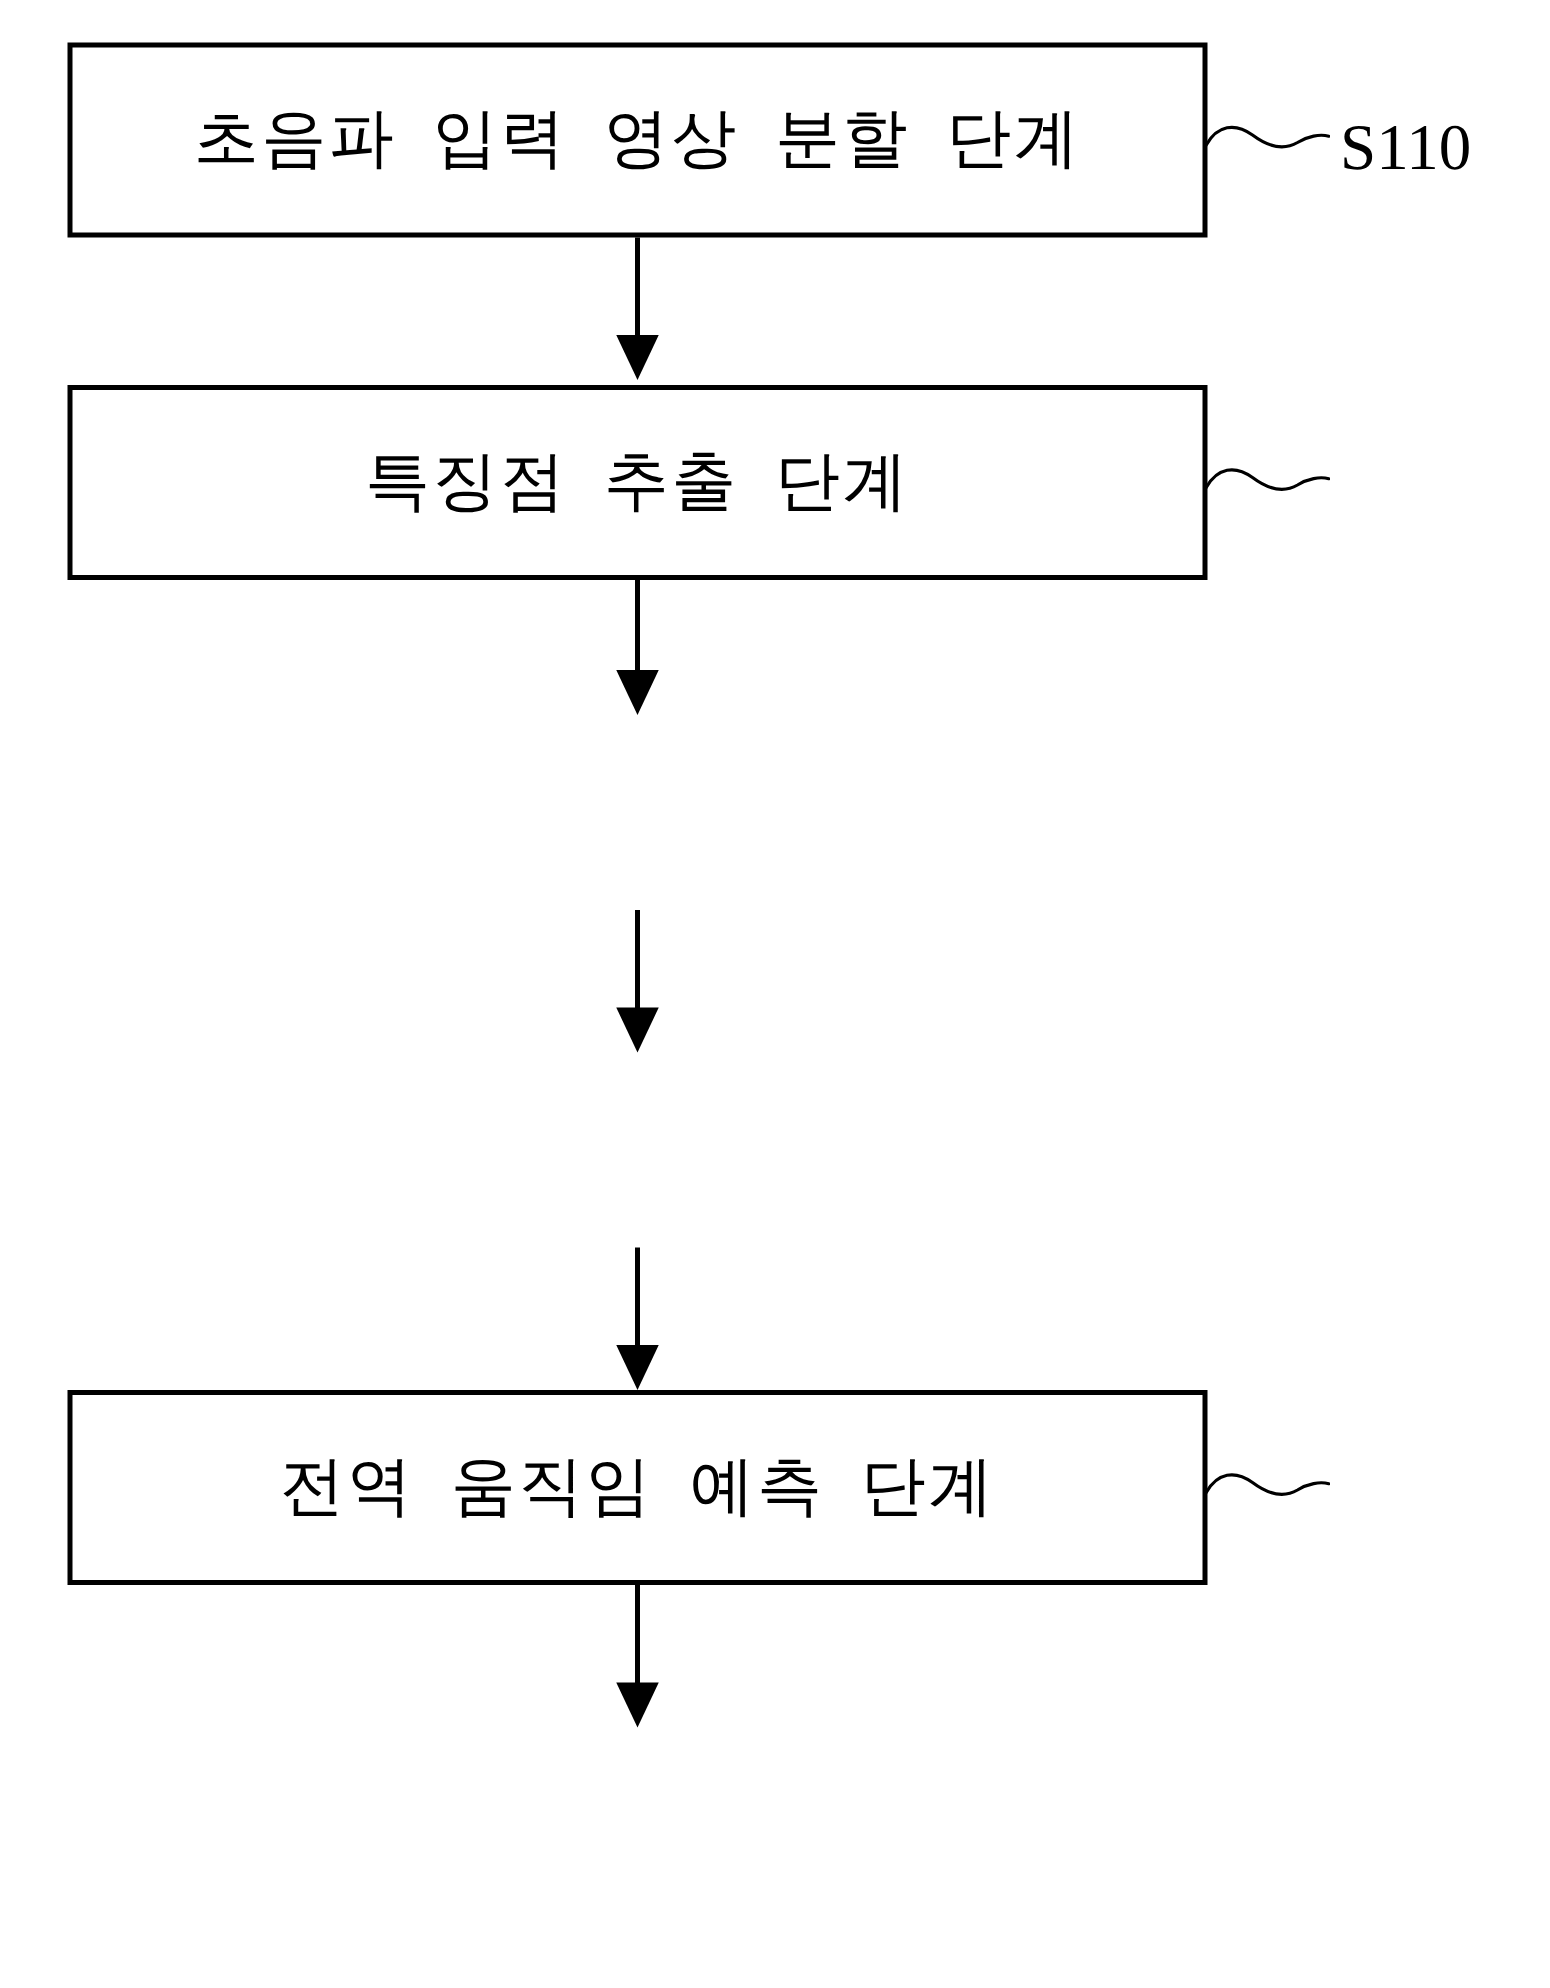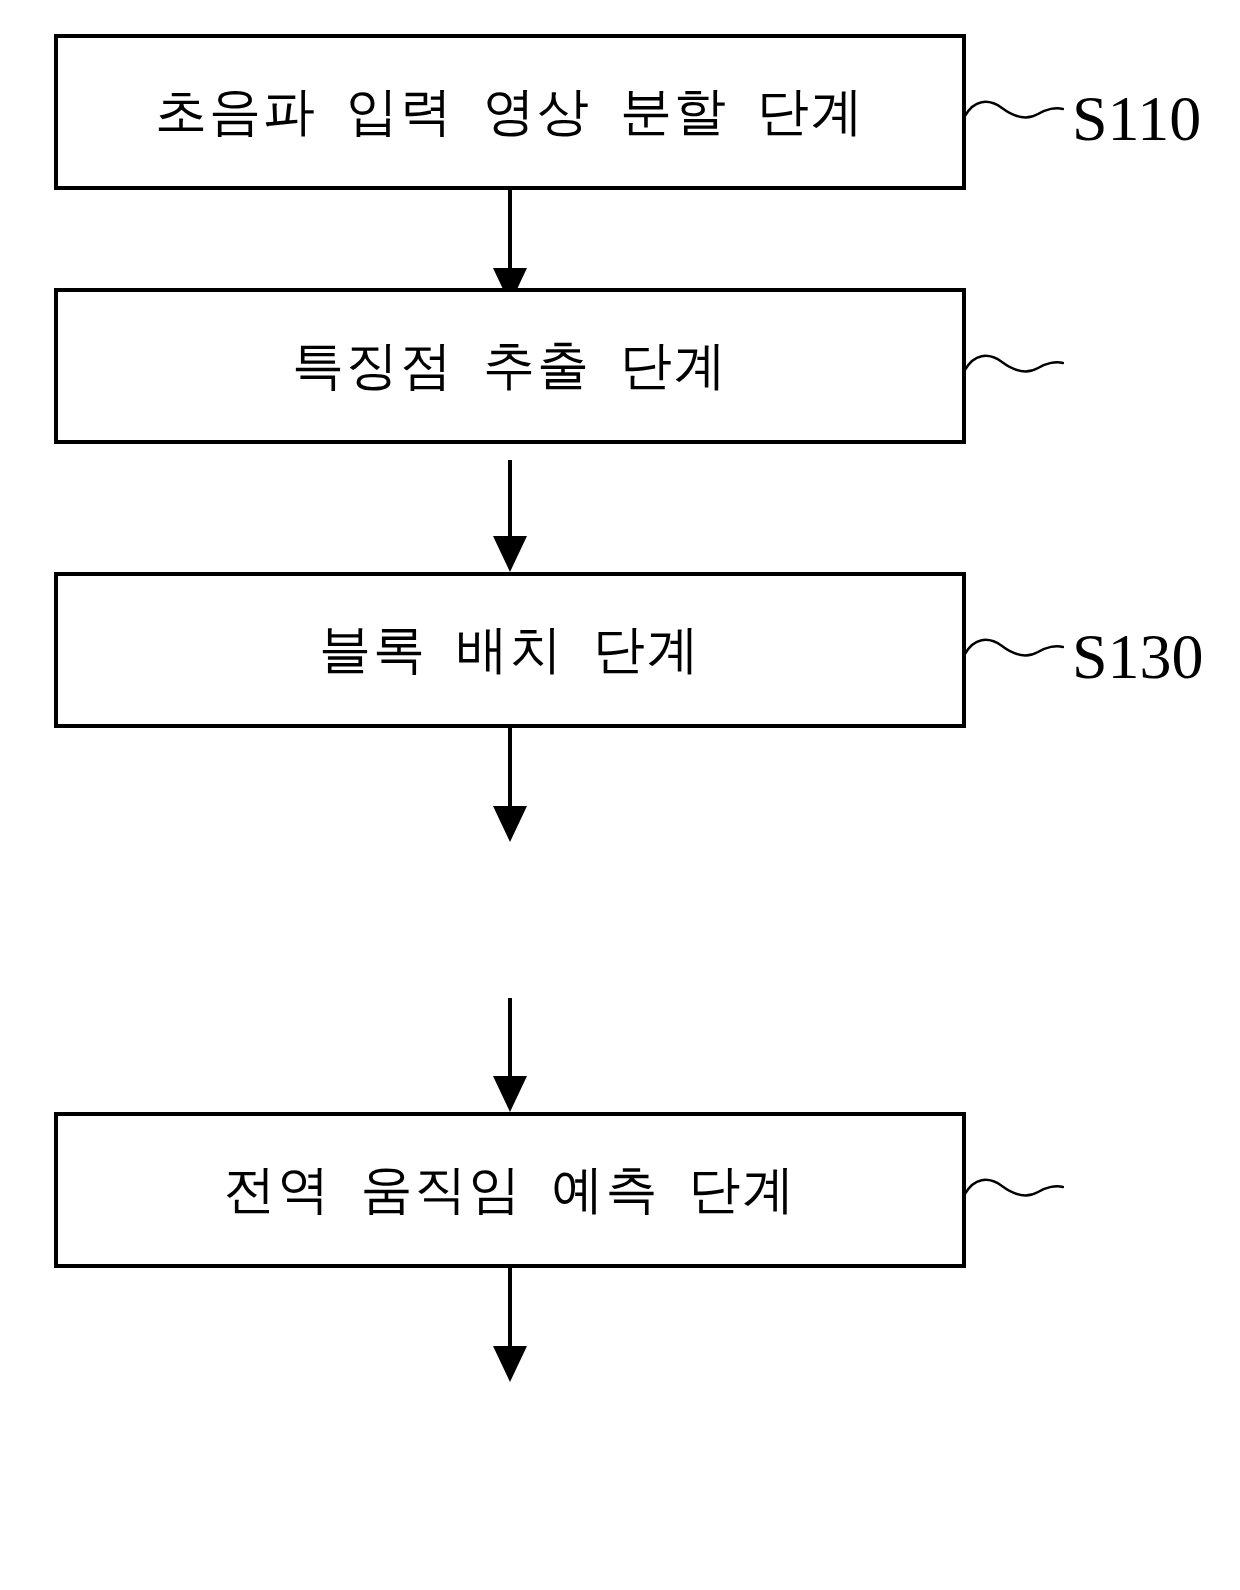--- a/index.html
+++ b/index.html
@@ -56,21 +56,21 @@
     height: 156px;
     display: flex;
     align-items: center;
   }
   .squiggle {
     width: 100px;
     height: 40px;
     flex: 0 0 auto;
   }
   .ref-label {
-    font-size: 64px;
+    font-size: 52px;
     line-height: 1;
     margin-left: 8px;
     margin-top: 14px;
     white-space: nowrap;
     color: #000000;
   }
   .arrow {
     position: absolute;
     left: 493px;
     width: 34px;
@@ -109,47 +109,36 @@
       </svg>
       <span class="ref-label">S110</span>
     </div>
   </section>
 
   <div class="arrow" style="top:190px;height:114px">
     <div class="arrow-line"></div>
     <div class="arrow-head"></div>
   </div>
 
-  <section class="step" style="top:288px">
+  <section class="step" style="top:308px">
     <div class="box">
       <span class="box-label">특징점 추출 단계</span>
     </div>
     <div class="ref">
       <svg class="squiggle" viewBox="0 0 100 40">
         <path d="M 1 24 C 10 8, 24 6, 38 16 C 50 25, 62 29, 74 22 C 82 17, 92 15, 99 17" fill="none" stroke="#000000" stroke-width="2.5" stroke-linecap="round"></path>
       </svg>
     </div>
   </section>
 
   <div class="arrow" style="top:460px;height:112px">
     <div class="arrow-line"></div>
     <div class="arrow-head"></div>
   </div>
 
-  <section class="step" style="top:572px">
-    <div class="box">
-      <span class="box-label">블록 배치 단계</span>
-    </div>
-    <div class="ref">
-      <svg class="squiggle" viewBox="0 0 100 40">
-        <path d="M 1 24 C 10 8, 24 6, 38 16 C 50 25, 62 29, 74 22 C 82 17, 92 15, 99 17" fill="none" stroke="#000000" stroke-width="2.5" stroke-linecap="round"></path>
-      </svg>
-      <span class="ref-label">S130</span>
-    </div>
-  </section>
 
   <div class="arrow" style="top:728px;height:114px">
     <div class="arrow-line"></div>
     <div class="arrow-head"></div>
   </div>
 
 
   <div class="arrow" style="top:998px;height:114px">
     <div class="arrow-line"></div>
     <div class="arrow-head"></div>

